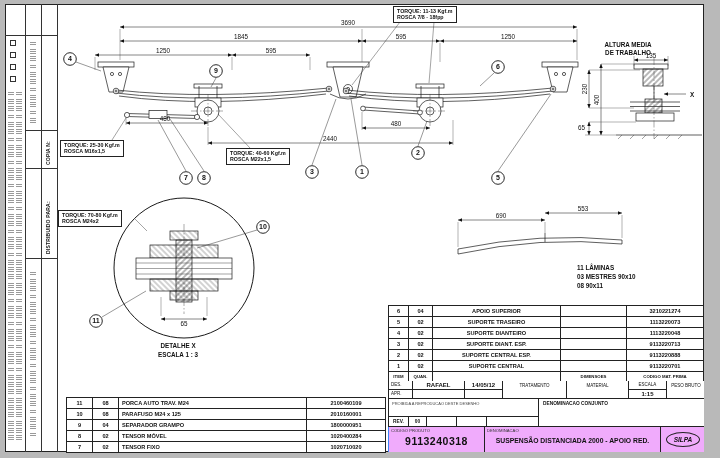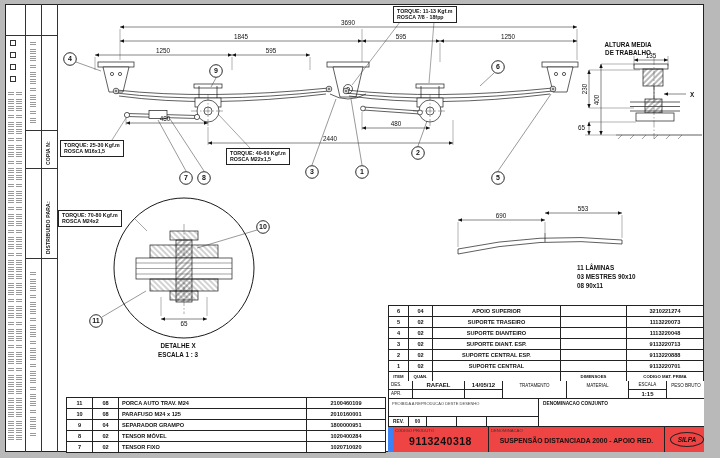--- a/index.html
+++ b/index.html
@@ -42,21 +42,21 @@
   .tba .dv{border-bottom:1px solid #222}
   .tba .lft{justify-content:flex-start;padding-left:2px}
   .tba .big{font-size:6px;font-weight:bold}
   .tbb{position:absolute;display:flex;background:#fff;border-left:1px solid #222;border-bottom:1px solid #222;z-index:5}
   .tbb .bleft{width:150px;border-right:1px solid #222;position:relative}
   .tbb .discl{font-size:4px;color:#444;padding:2px 3px}
   .tbb .revrow{position:absolute;left:0;right:0;bottom:0;height:10px;display:flex;border-top:1px solid #222}
   .tbb .rc{border-right:1px solid #222;display:flex;align-items:center;justify-content:center;font-size:4.8px;font-weight:bold;flex:0 0 auto}
   .tbb .bright{flex:1}
   .tbb .dcl{font-size:4.8px;font-weight:bold;padding:2px 4px}
-  .tbc{position:absolute;display:flex;background:#ef4444;border-left:5px solid #3b82f6;z-index:5}
+  .tbc{position:absolute;display:flex;background:#f0abfc;border-left:1px solid #3b82f6;z-index:5}
   .tbc .cc{border-right:1px solid #222;display:flex;flex-direction:column;flex:0 0 auto;overflow:hidden}
   .tbc .clbl{font-size:4.2px;padding:1px 2px;color:#333}
   .tbc .cv{font-size:10.5px;font-weight:bold;text-align:center;letter-spacing:.5px;margin-top:1px}
   .tbc .cv2{font-size:6.8px;font-weight:bold;text-align:center;margin-top:3px}
   .tbc .logo{display:flex;align-items:center;justify-content:center;flex-direction:row}
   .oval{width:34px;height:15px;border:1.3px solid #222;border-radius:50%;display:flex;align-items:center;justify-content:center;font-size:6.5px;font-weight:bold;font-style:italic}
 </style>
 </head>
 <body>
 

